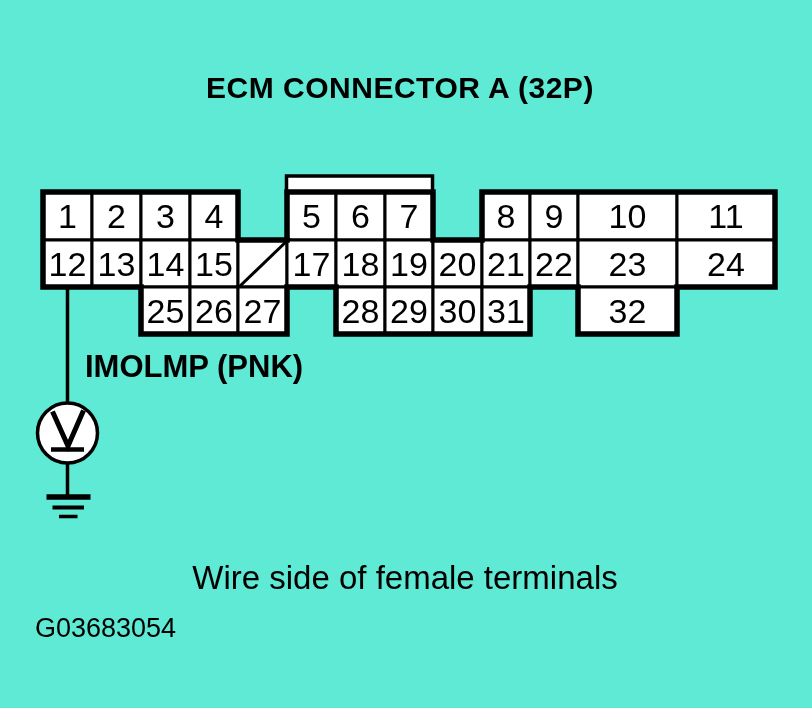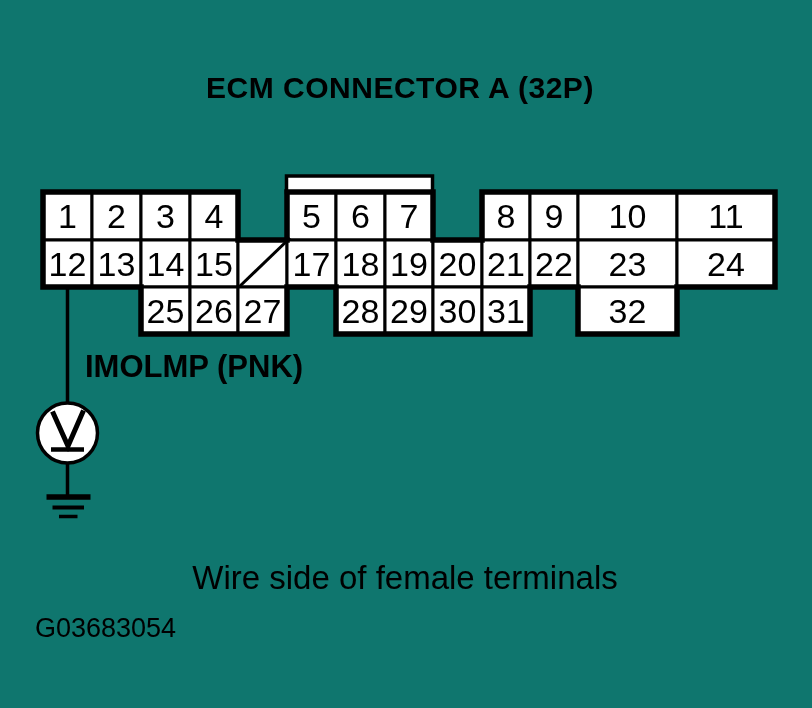--- a/index.html
+++ b/index.html
@@ -4,21 +4,21 @@
 <style>
   html, body {
     margin: 0;
     padding: 0;
     background: #ffffff;
   }
   .stage {
     position: relative;
     width: 812px;
     height: 708px;
-    background: #0f766e;
+    background: #5eead4;
     overflow: hidden;
   }
   svg { display: block; }
   .cell {
     fill: #ffffff;
     stroke: #000000;
     stroke-width: 3;
   }
   .outline {
     fill: none;

